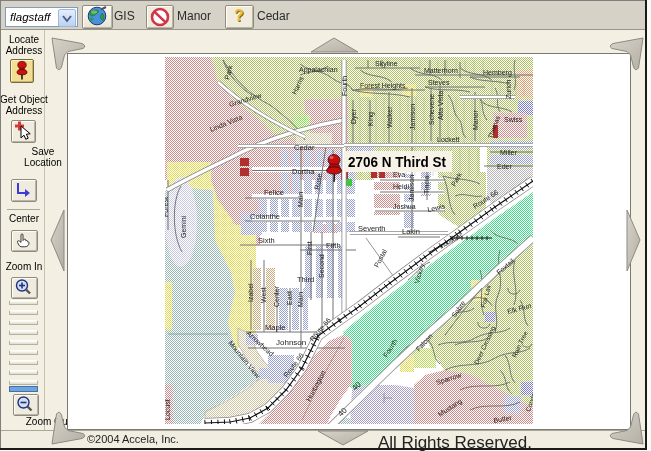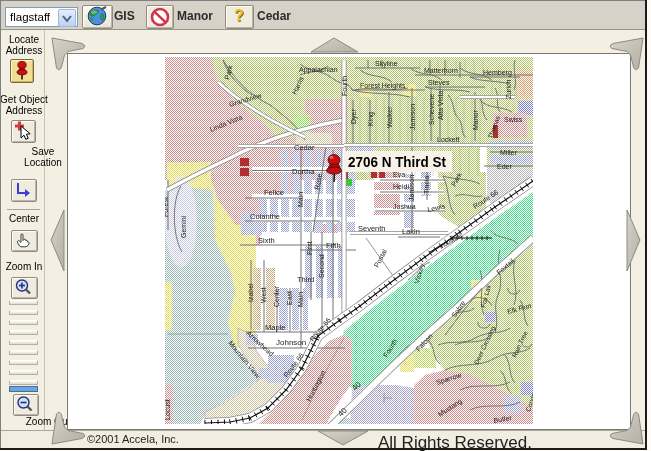--- a/index.html
+++ b/index.html
@@ -1,26 +1,26 @@
 <!DOCTYPE html>
 <html><head><meta charset="utf-8"><style>
 html,body{margin:0;padding:0;}
 body{width:651px;height:451px;position:relative;overflow:hidden;
  font-family:"Liberation Sans",sans-serif;background:#f3f0e3;}
 .abs{position:absolute;}
 .btn{position:absolute;background:#efecdf;border:1px solid #8f8b7d;
  border-radius:2px;box-shadow:inset 1px 1px 0 #fffdf4, inset -1px -1px 0 #b9b5a6;}
 .sblab{position:absolute;width:48px;text-align:center;font-size:10px;color:#000;line-height:10.5px;white-space:nowrap;}
-.tblab{position:absolute;font-size:12px;font-weight:bold;color:#2b2b2b;text-align:center;}
+.tblab{position:absolute;font-size:12px;font-weight:normal;color:#2b2b2b;text-align:center;}
 </style></head><body>
 
 <div class="abs" style="left:0;top:0;width:645px;height:30px;background:#d6d2c8;border-bottom:1px solid #99958a;box-sizing:border-box;"></div>
 
 <div class="abs" style="left:5px;top:7px;width:73px;height:20px;background:#fff;border:1px solid #7f9db9;box-sizing:border-box;">
-<span style="position:absolute;left:4px;top:3px;font-size:11.5px;color:#000;">flagstaff</span>
+<span style="position:absolute;left:4px;top:3px;font-size:11.5px;color:#000;font-style:italic;">flagstaff</span>
 <span style="position:absolute;right:1px;top:1px;width:16px;height:16px;background:linear-gradient(#e6eefc,#bcd1f2);border:1px solid #9db8dd;border-radius:2px;"><svg width="16" height="16">
         <path d="M4,6 L8,11 L12,6" fill="none" stroke="#4d6185" stroke-width="2"></path>
       </svg></span>
   </div>
 
 <div class="btn" style="left:82px;top:5px;width:29px;height:22px;background:linear-gradient(#fcfaf3,#e9e5d5);">
 <svg width="27" height="20" style="position:absolute;left:1px;top:0px;">
 <circle cx="13" cy="10" r="8.8" fill="#4a90e0" stroke="#26356b" stroke-width="1"></circle>
 <path d="M6,6 C9,3.5 13,3.5 15,5 C13,8 11,9 8.5,10 C6.5,10.5 5.5,8 6,6 Z" fill="#2e9e40" stroke="#1c5f28" stroke-width="0.5"></path>
 <path d="M5.5,12 C7,11 9,11.5 10,13 C9,15 7.5,15.5 6.5,14.5 Z" fill="#2e9e40"></path>
@@ -127,21 +127,21 @@
 
 <div class="abs" style="left:0;top:430px;width:647px;height:18px;background:#f1eee1;border-top:1px solid #aaa69a;box-sizing:border-box;"></div>
 
 <div class="abs" style="left:0;top:448px;width:647px;height:2px;background:#1b1b1b;"></div>
 <div class="abs" style="left:645px;top:0;width:2px;height:450px;background:#1b1b1b;"></div>
 <div class="abs" style="left:647px;top:0;width:4px;height:451px;background:#fcfbf5;"></div>
 <div class="abs" style="left:0;top:450px;width:647px;height:1px;background:#fcfbf5;"></div>
 <div class="abs" style="left:0;top:0;width:1px;height:448px;background:#7f7f7f;"></div>
 <div class="abs" style="left:0;top:0;width:645px;height:1px;background:#7f7f7f;"></div>
 
-<div class="abs" style="left:87px;top:433px;font-size:11px;color:#222;">©2001 Accela, Inc.</div>
+<div class="abs" style="left:87px;top:433px;font-size:11px;color:#222;">©2004 Accela, Inc.</div>
 
 <div class="abs" style="left:378px;top:433px;font-size:17px;color:#222;">All Rights Reserved.</div>
 
 <svg class="abs" style="left:165px;top:57px;" width="368" height="367" viewBox="165 57 368 367" font-family="Liberation Sans, sans-serif">
 <defs>
       <pattern id="ppink" width="2" height="2" patternUnits="userSpaceOnUse">
         <rect width="2" height="2" fill="#ffffff"></rect>
         <rect width="1" height="1" fill="#cf8a8a"></rect>
         <rect x="1" y="1" width="1" height="1" fill="#cf8a8a"></rect>
       </pattern>

